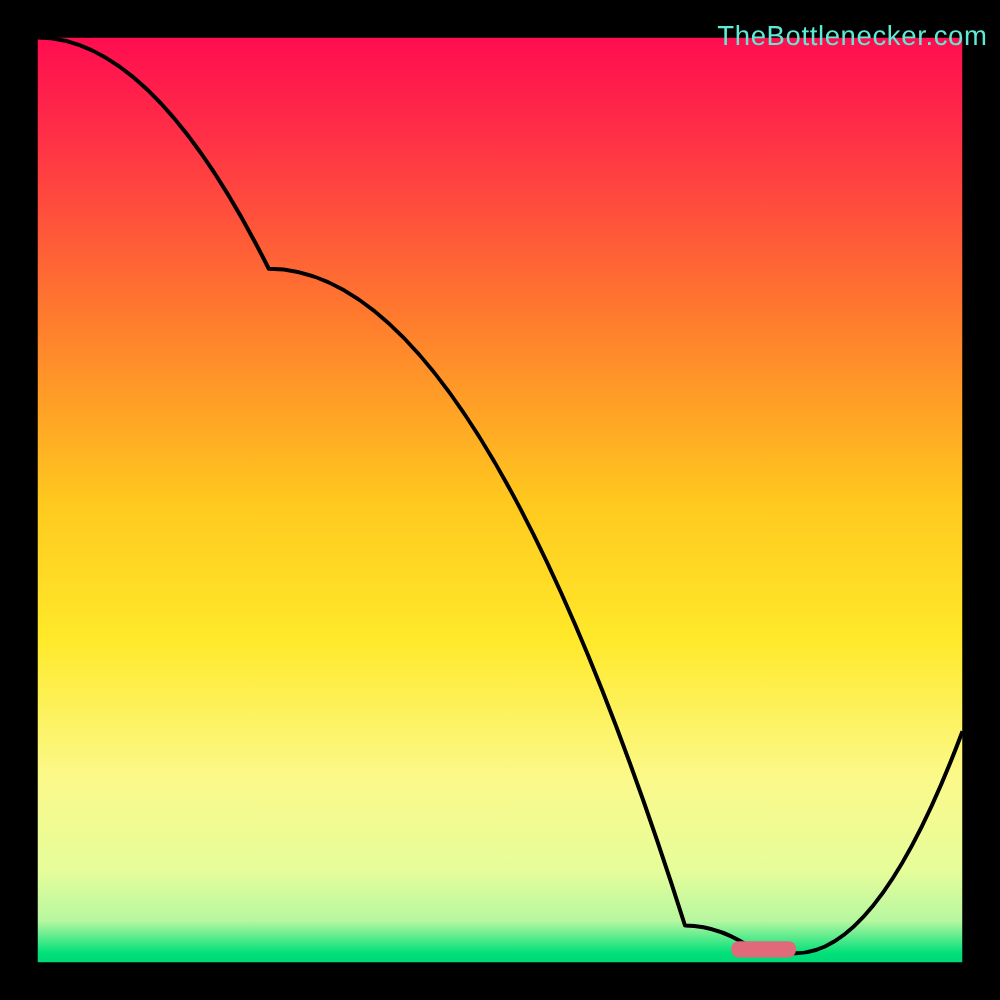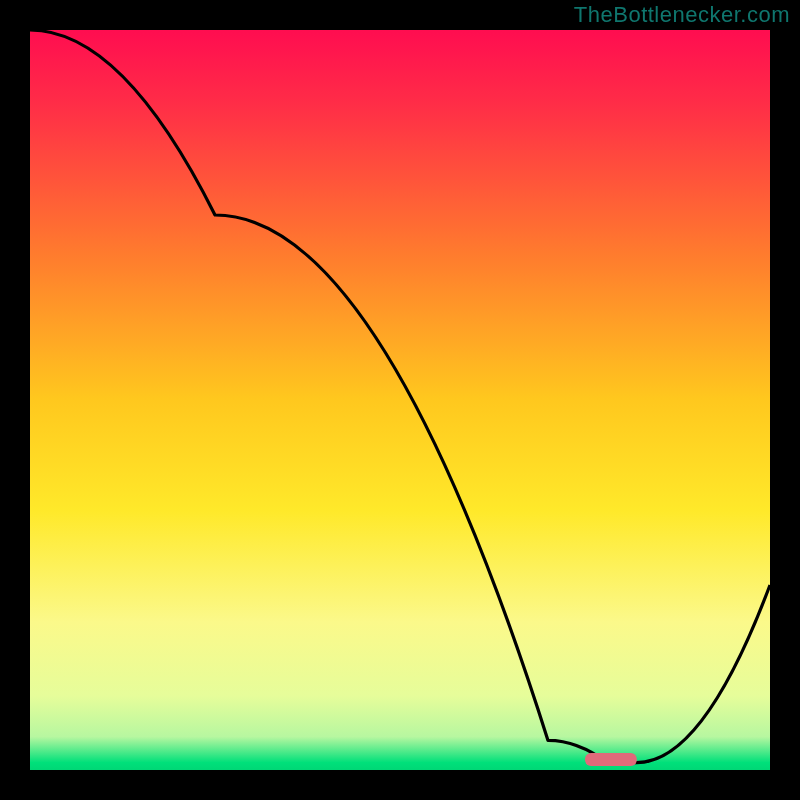--- a/index.html
+++ b/index.html
@@ -12,23 +12,23 @@
   }
   .frame {
     position: absolute;
     left: 0;
     top: 0;
     width: 800px;
     height: 800px;
   }
   .attribution {
     position: absolute;
-    top: 2px;
+    top: 16px;
     right: 10px;
-    color: #0f766e;
+    color: #5eead4;
     font-size: 22px;
     letter-spacing: 0.5px;
     font-weight: 500;
   }
 </style>
 </head>
 <body>
 
 <div class="frame">
   <svg id="chart-svg" width="800" height="800" viewBox="0 0 800 800">

